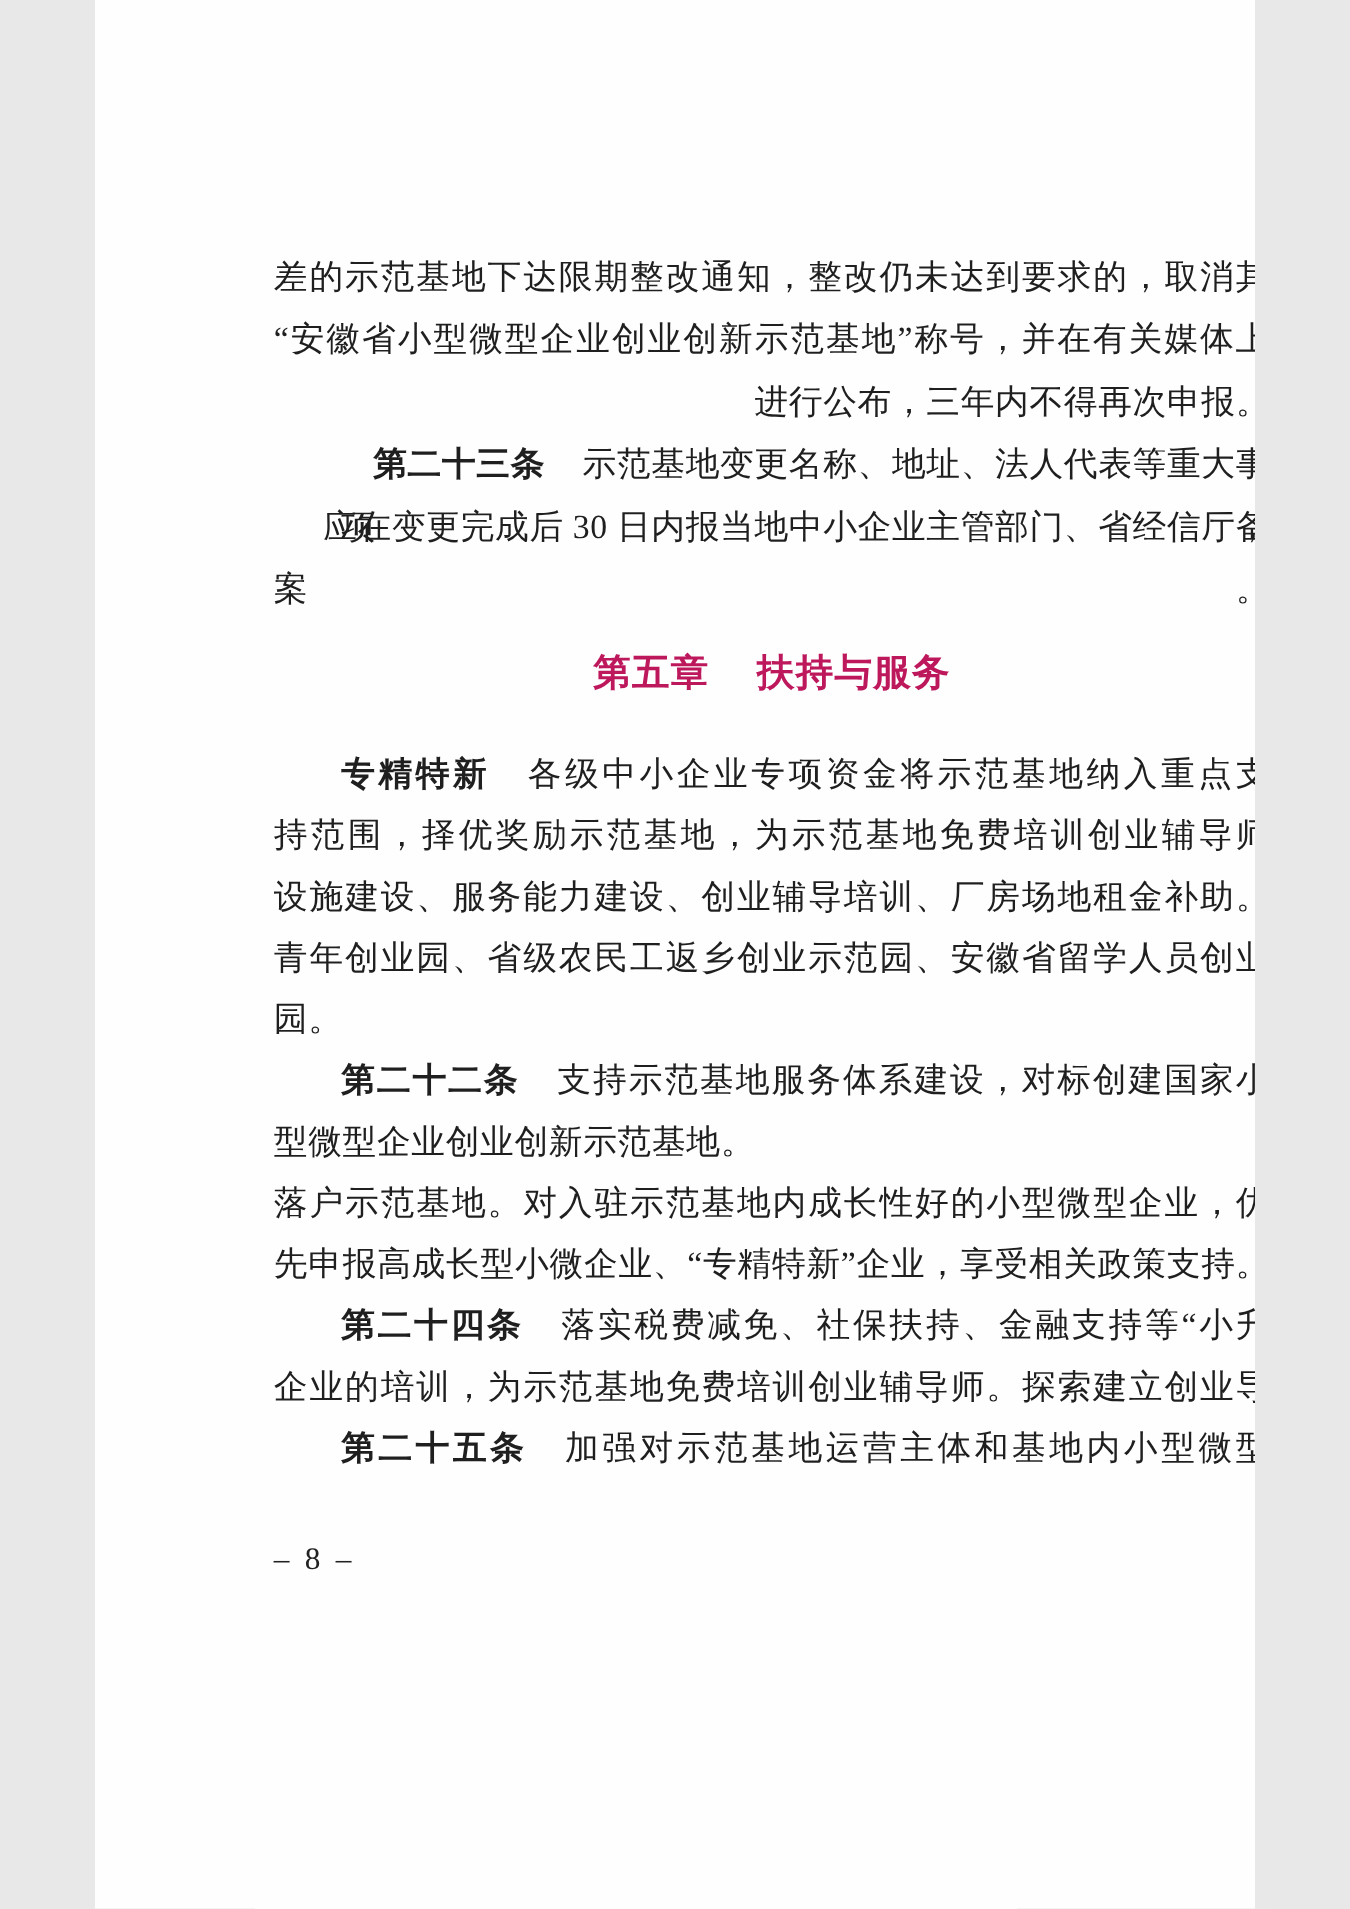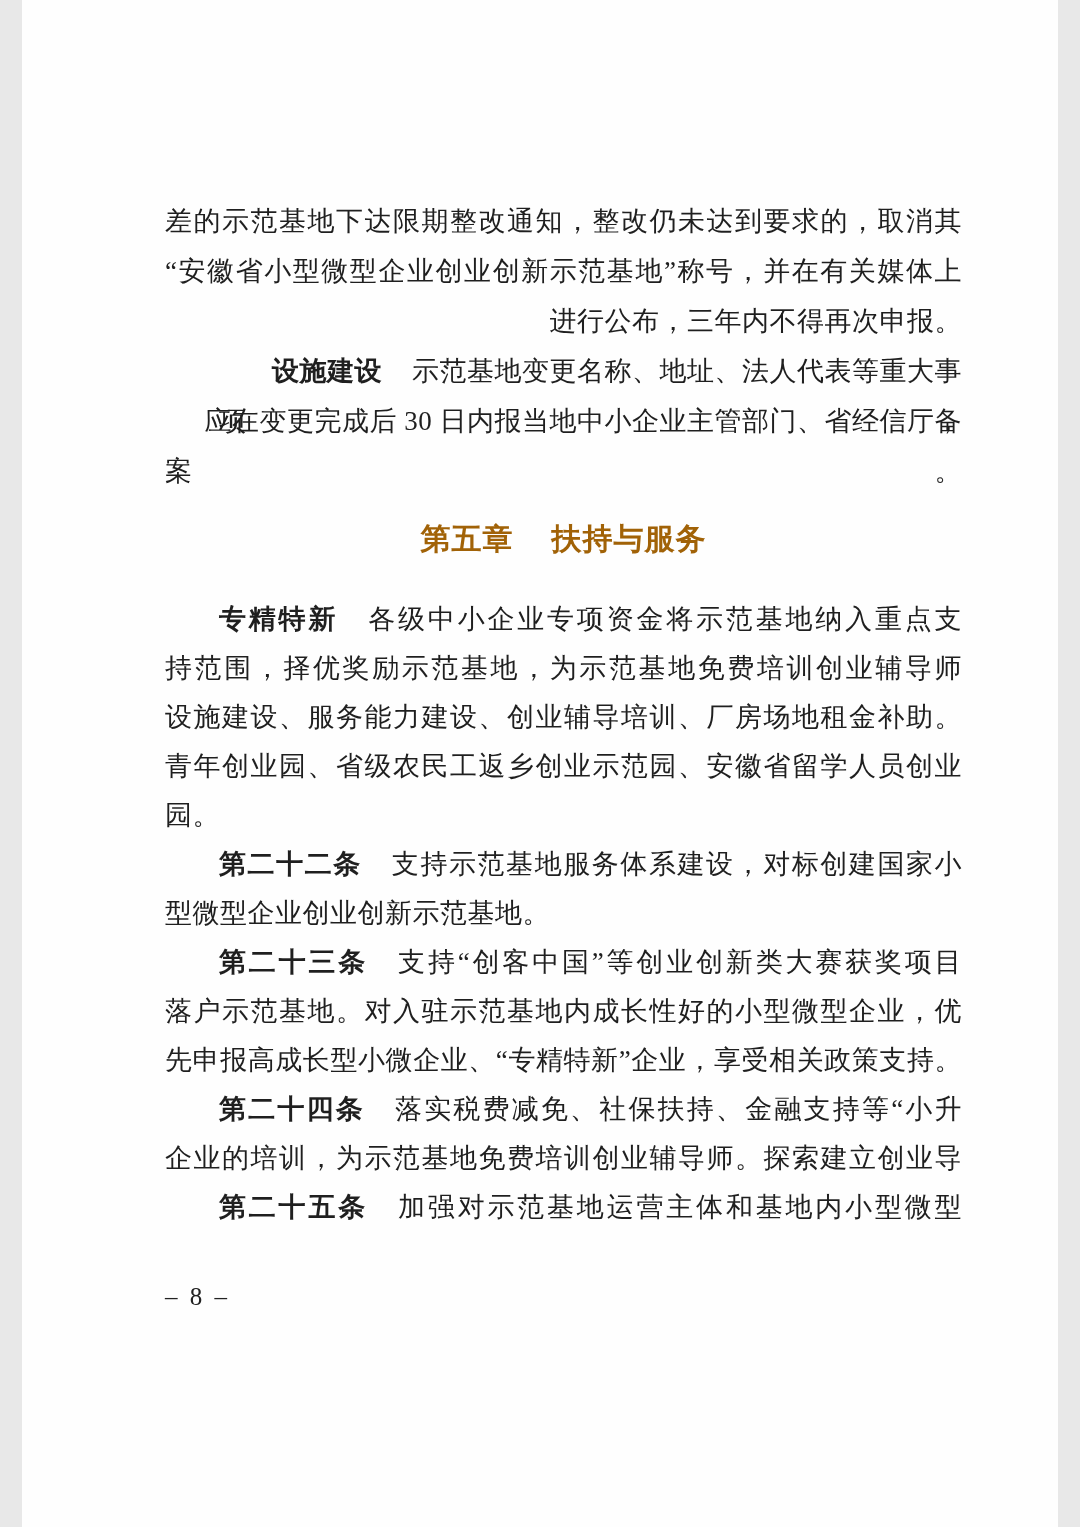--- a/index.html
+++ b/index.html
@@ -2,21 +2,21 @@
 <html><head>
 <meta charset="utf-8">
 <style>
   html, body {
     margin: 0;
     padding: 0;
     background: #e8e8e8;
   }
   .page {
     position: relative;
-    width: 1036px;
+    width: 928px;
     height: 1527px;
     margin: 0 auto;
     background: #fefefe;
     overflow: hidden;
     font-family: "Liberation Serif", "DejaVu Serif", serif;
     color: #1f1f1f;
   }
   .content {
     position: absolute;
     left: 143px;
@@ -46,21 +46,21 @@
     margin-right: 30px;
   }
   .chapter {
     margin-top: 65px;
     height: 56px;
     line-height: 56px;
     text-align: center;
     font-family: "Liberation Sans", "DejaVu Sans", sans-serif;
     font-weight: 700;
     font-size: 30px;
-    color: #a16207;
+    color: #be185d;
     letter-spacing: 1px;
   }
   .chapter-gap { display: inline-block; width: 38px; }
   .sec2 { margin-top: 28px; }
   .footer {
     margin-top: 50px;
     height: 30px;
     line-height: 30px;
     font-size: 25px;
     letter-spacing: 3px;
@@ -72,21 +72,21 @@
 
 <div class="page">
   <div class="content">
 
     <div class="sec1">
       <div class="line fill">差的示范基地下达限期整改通知，整改仍未达到要求的，取消其</div>
       <div class="line fill">“安徽省小型微型企业创业创新示范基地”称号，并在有关媒体上</div>
       <div class="line">进行公布，三年内不得再次申报。</div>
 
       <div class="line fill ind">
-        <b class="lbl">设施建设</b><span>示范基地变更名称、地址、法人代表等重大事项，</span>
+        <b class="lbl">第二十三条</b><span>示范基地变更名称、地址、法人代表等重大事项，</span>
       </div>
       <div class="line fill">应在变更完成后 30 日内报当地中小企业主管部门、省经信厅备案。</div>
     </div>
 
     <div class="chapter">
       <span>第五章</span><span class="chapter-gap"></span><span>扶持与服务</span>
     </div>
 
     <div class="sec2">
 
@@ -97,23 +97,20 @@
       <div class="line fill">设施建设、服务能力建设、创业辅导培训、厂房场地租金补助。</div>
 
       <div class="line fill">青年创业园、省级农民工返乡创业示范园、安徽省留学人员创业</div>
       <div class="line">园。</div>
 
       <div class="line fill ind">
         <b class="lbl">第二十二条</b><span>支持示范基地服务体系建设，对标创建国家小</span>
       </div>
       <div class="line">型微型企业创业创新示范基地。</div>
 
-      <div class="line fill ind">
-        <b class="lbl">第二十三条</b><span>支持“创客中国”等创业创新类大赛获奖项目</span>
-      </div>
       <div class="line fill">落户示范基地。对入驻示范基地内成长性好的小型微型企业，优</div>
       <div class="line fill">先申报高成长型小微企业、“专精特新”企业，享受相关政策支持。</div>
 
       <div class="line fill ind">
         <b class="lbl">第二十四条</b><span>落实税费减免、社保扶持、金融支持等“小升</span>
       </div>
 
       <div class="line fill">企业的培训，为示范基地免费培训创业辅导师。探索建立创业导</div>
       <div class="line fill ind">
         <b class="lbl">第二十五条</b><span>加强对示范基地运营主体和基地内小型微型</span>

